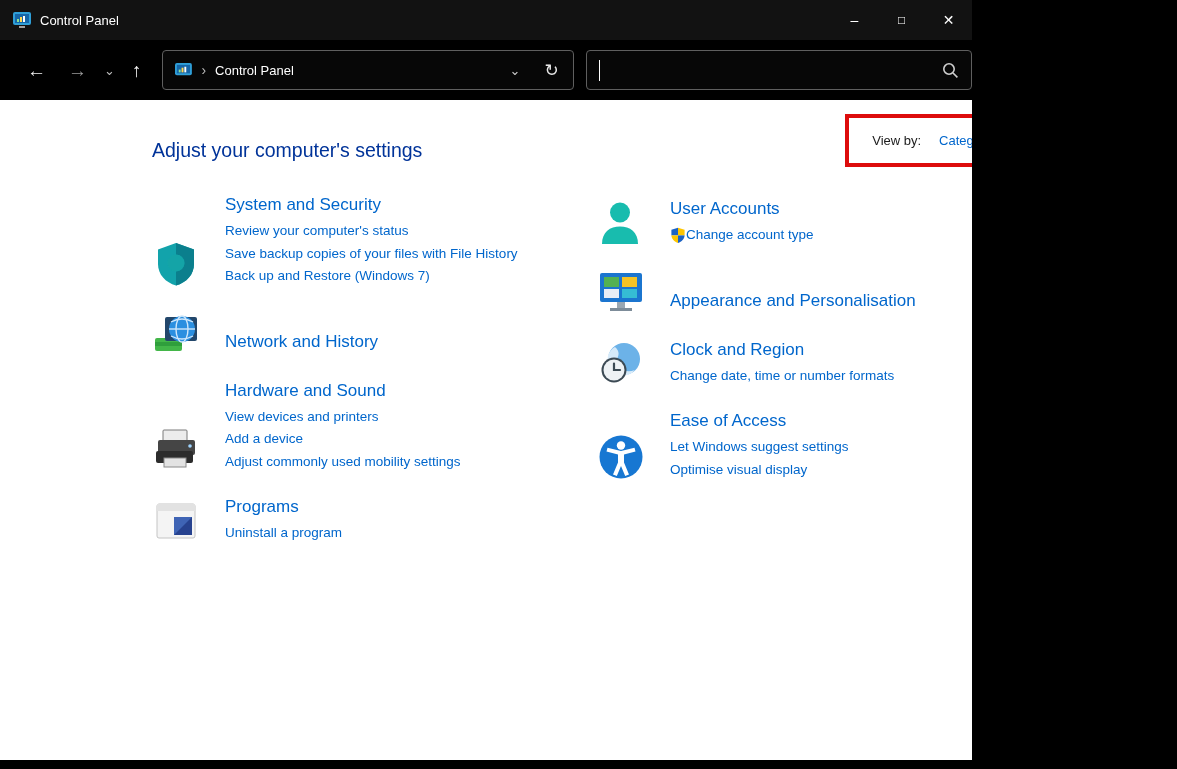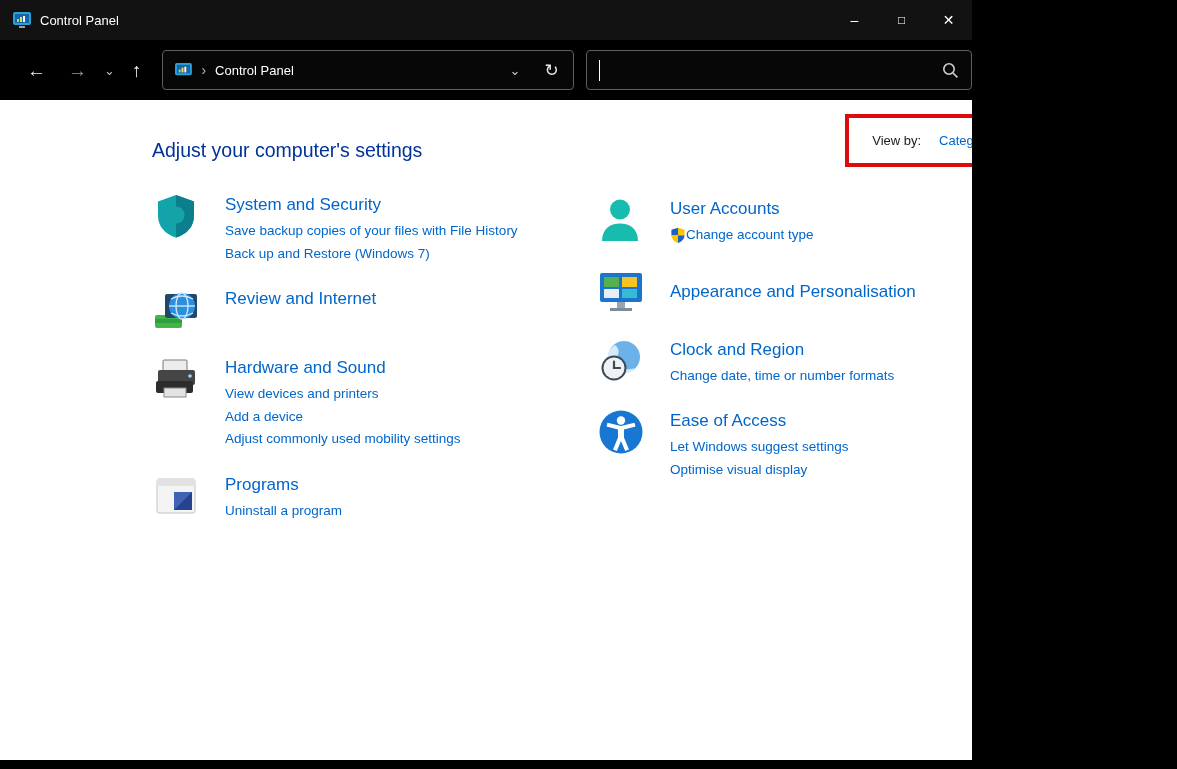--- a/index.html
+++ b/index.html
@@ -37,21 +37,21 @@
   .heading { position:absolute; left:152px; top:31px; font-size:19.5px; color:#003399;margin-top:8px; }
   .view-by-box { position:absolute; left:845px; top:14px; width:188px; height:53px; border:4px solid #dd0c0c; display:flex; align-items:center; justify-content:center; gap:18px; }
   .vb-label { font-size:13px; color:#1b1b1b; }
   .vb-value { font-size:13px; color:#0066cc; text-decoration:none; cursor:pointer; display:inline-flex; align-items:center; gap:5px; }
   .vb-caret { font-size:9px; color:#0066cc; }
 
   .col { position:absolute; }
   .col-left { left:152px; top:92px; width:440px; }
   .col-right { left:597px; top:96px; width:470px; }
 
-  .category { display:flex; margin-bottom:21px; }
+  .category { display:flex; margin-bottom:21px;align-items:flex-end; }
   .cat-icon { width:48px; height:48px; flex:none; margin-right:25px; cursor:pointer; }
   .cat-icon svg { width:100%; height:100%; }
   .cat-text { padding-top:1px; }
   .cat-title { display:inline-block; font-size:17px; color:#0066cc; text-decoration:none; cursor:pointer; margin-bottom:4px; line-height:23px; }
   .cat-link { display:block; font-size:13.5px; color:#0066cc; text-decoration:none; cursor:pointer; line-height:22.5px; }
   .cat-link.with-icon { display:flex; align-items:center; }
   .uac-shield { width:16px; height:16px; display:inline-flex; flex:none; }
   .category.no-links .cat-title { margin-top:11px; }
 
   .bottom-strip { position:absolute; left:0; right:0; bottom:0; height:9px; background:#000; }
@@ -131,41 +131,42 @@
         <span class="cat-icon">
           <svg viewBox="0 0 48 48">
               <path d="M24 3 L42 9.5 V24 C42 34.5 34.5 42.5 24 45.5 C13.5 42.5 6 34.5 6 24 V9.5 Z" fill="#12a3ab"></path>
               <path d="M24 3 L42 9.5 V24 C42 34.5 34.5 42.5 24 45.5 Z" fill="#0b7f8d"></path>
               <circle cx="24" cy="23" r="8.5" fill="#17c0bd"></circle>
               <circle cx="24" cy="23" r="8.5" fill="#0e6f7d" opacity="0.35"></circle>
             </svg>
         </span>
         <div class="cat-text">
           <a class="cat-title">System and Security</a>
+          <a class="cat-link">Review your computer's status</a>
           <a class="cat-link">Save backup copies of your files with File History</a>
           <a class="cat-link">Back up and Restore (Windows 7)</a>
         </div>
       </div>
 
       <div class="category">
         <span class="cat-icon">
           <svg viewBox="0 0 48 48">
               <rect x="3" y="29" width="27" height="13" rx="2" fill="#43b649"></rect>
               <rect x="3" y="33" width="27" height="4" fill="#2f9e3c"></rect>
               <rect x="13" y="8" width="32" height="24" rx="2" fill="#23476b"></rect>
               <circle cx="30" cy="20" r="13" fill="#2b8fe0"></circle>
               <g stroke="#cfe7fb" stroke-width="1.4" fill="none">
                 <ellipse cx="30" cy="20" rx="6" ry="13"></ellipse>
                 <line x1="17" y1="20" x2="43" y2="20"></line>
                 <path d="M19 13 q11 -6 22 0 M19 27 q11 6 22 0"></path>
               </g>
             </svg>
         </span>
         <div class="cat-text">
-          <a class="cat-title">Review and Internet</a>
+          <a class="cat-title">Network and History</a>
         </div>
       </div>
 
       <div class="category">
         <span class="cat-icon">
           <svg viewBox="0 0 48 48">
               <rect x="11" y="5" width="24" height="11" rx="1" fill="#ececec" stroke="#7a7a7a"></rect>
               <rect x="6" y="15" width="37" height="15" rx="2" fill="#454545"></rect>
               <rect x="4" y="26" width="37" height="12" rx="2" fill="#2c2c2c"></rect>
               <rect x="12" y="33" width="22" height="9" fill="#e3e3e3" stroke="#8a8a8a"></rect>

